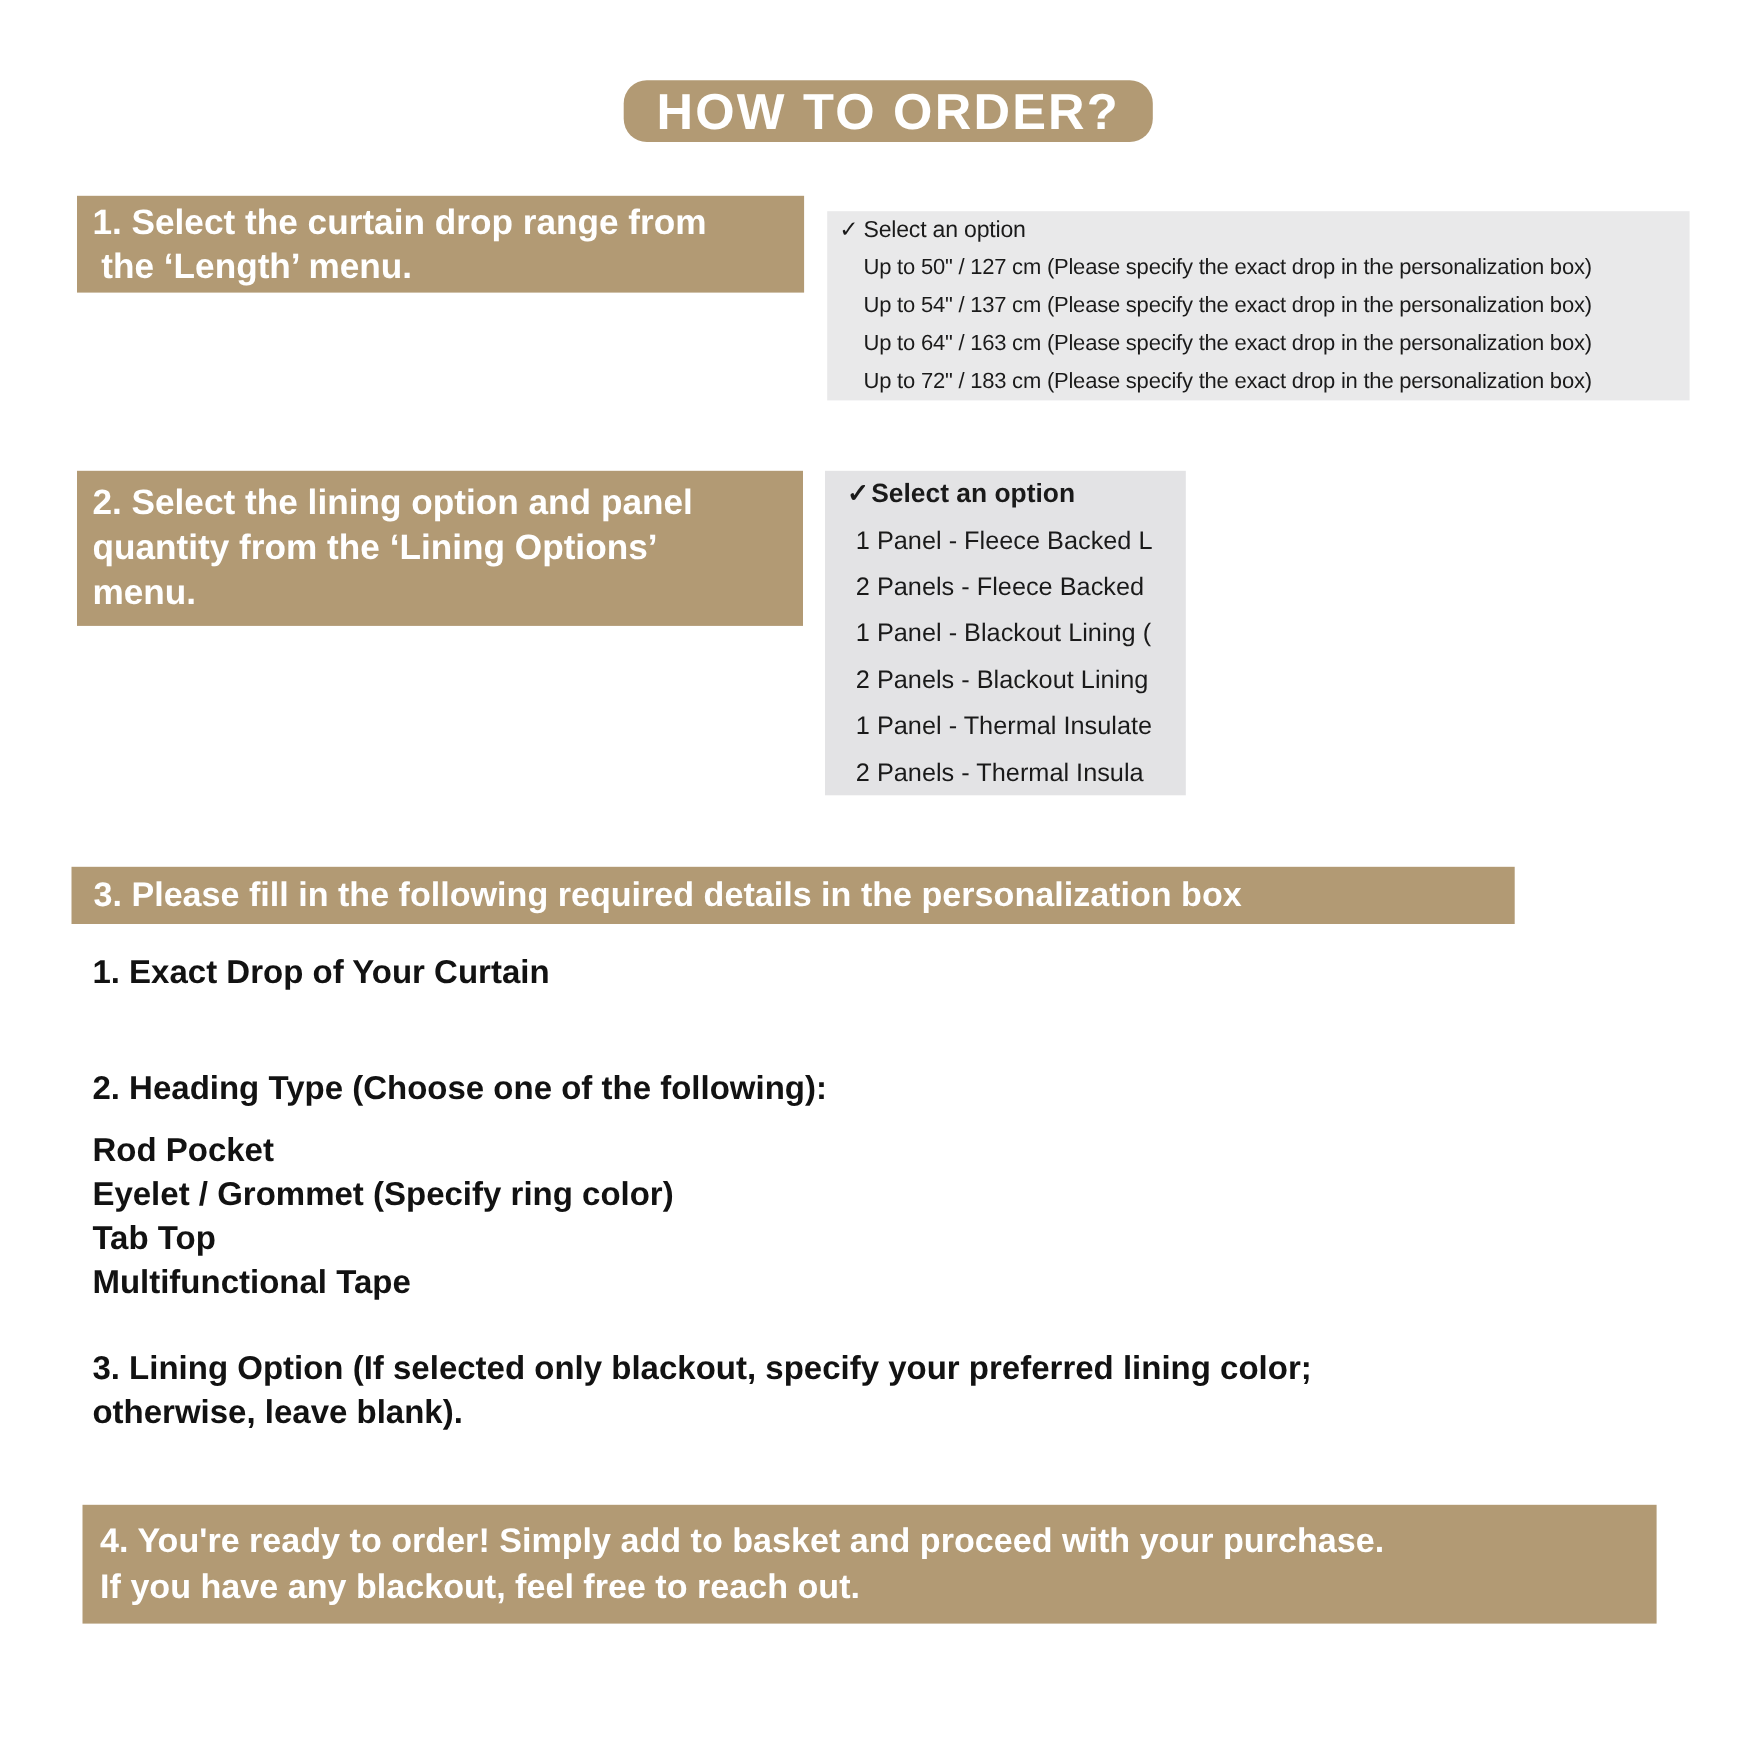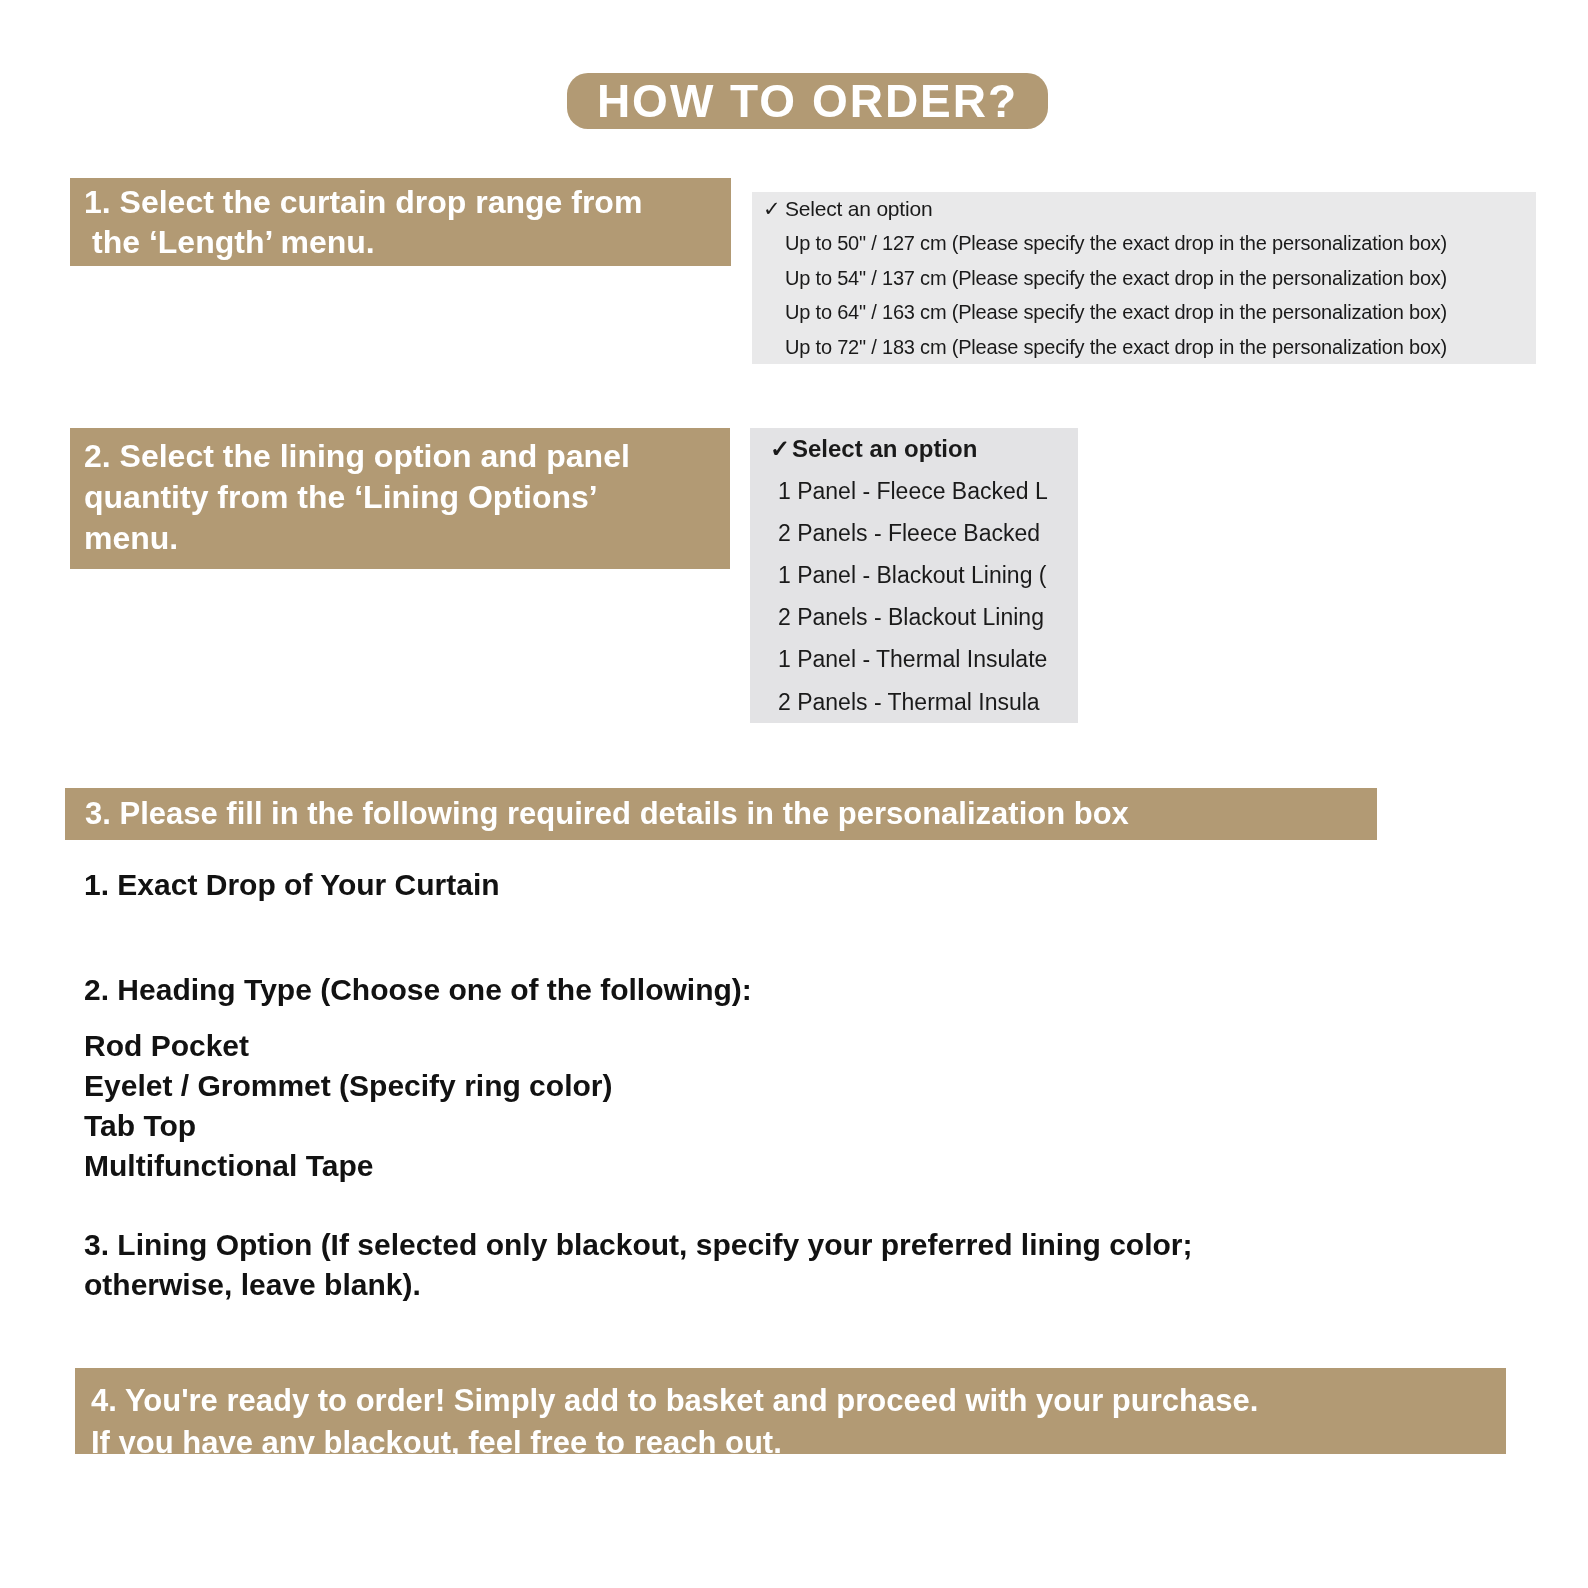--- a/index.html
+++ b/index.html
@@ -52,21 +52,21 @@
     white-space:nowrap;
   }
 
   .detail { position:absolute; left:84px; color:#121212; font-weight:bold; font-size:30px; }
   .detail-1 { top:868px; }
   .detail-2 { top:945px;margin-top:28px; }
   .detail-list { top:1026px; line-height:40px; }
   .detail-3 { top:1225px; line-height:40px; }
 
   .step4-box {
-    position:absolute; left:75px; top:1368px; width:1431px; height:86px;
+    position:absolute; left:75px; top:1368px; width:1431px; height:108px;
     font-size:31px; line-height:42px; padding:12px 0 0 16px; box-sizing:border-box;
   }
 </style>
 </head>
 <body>
 
 <div class="canvas">
 
   <div class="title-bar tan">HOW TO ORDER?</div>
 

